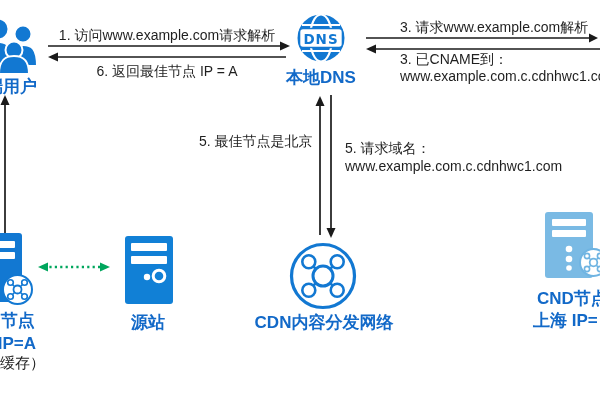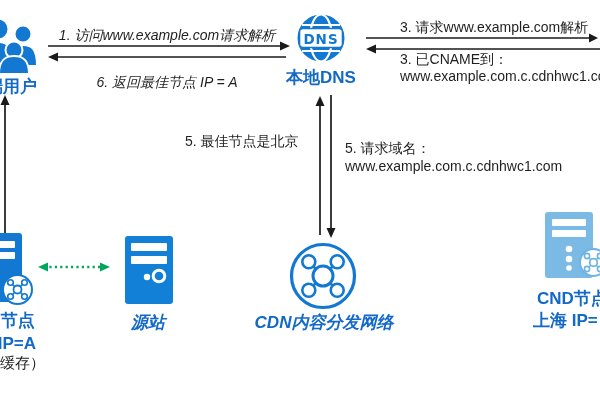--- a/index.html
+++ b/index.html
@@ -12,21 +12,21 @@
   .step{
     color:#1f1f1f;font-size:14px;line-height:17px;white-space:nowrap;z-index:3;
   }
   .step .ln{display:block;}
   .entity{
     color:#1269c8;font-size:17px;font-weight:bold;white-space:nowrap;z-index:3;
   }
   .note{
     color:#222222;font-size:15px;white-space:nowrap;z-index:3;
   }
-  .center{text-align:center;font-style:italic;}
+  .center{text-align:center;}
   svg{display:block;}
   #arrows{left:0;top:0;z-index:1;}
   .icon{z-index:2;}
 </style>
 </head>
 <body>
 
 <svg id="arrows" class="abs" width="600" height="400" viewBox="0 0 600 400">
 
   <g>
@@ -151,31 +151,31 @@
     <line x1="15.5" y1="15.5" x2="22" y2="22" stroke-width="1.6"></line>
     <circle cx="15.5" cy="15.5" r="3.8" stroke-width="1.8"></circle>
     <circle cx="9" cy="9" r="2.6" stroke-width="1.6"></circle>
     <circle cx="22" cy="9" r="2.6" stroke-width="1.6"></circle>
     <circle cx="9" cy="22" r="2.6" stroke-width="1.6"></circle>
     <circle cx="22" cy="22" r="2.6" stroke-width="1.6"></circle>
   </g>
 </svg>
 
 <div class="abs step center" style="left:48px;top:27px;width:238px">1. 访问www.example.com请求解析</div>
-<div class="abs step center" style="left:48px;top:74px;width:238px">6. 返回最佳节点 IP = A</div>
+<div class="abs step center" style="left:48px;top:63px;width:238px">6. 返回最佳节点 IP = A</div>
 <div class="abs step" style="left:400px;top:19px">3. 请求www.example.com解析</div>
 <div class="abs step" style="left:400px;top:51px">
   <span class="ln">3. 已CNAME到：</span>
   <span class="ln">www.example.com.c.cdnhwc1.com</span>
 </div>
 <div class="abs step" style="left:345px;top:139px;line-height:18px">
   <span class="ln">5. 请求域名：</span>
   <span class="ln">www.example.com.c.cdnhwc1.com</span>
 </div>
-<div class="abs step" style="left:185px;top:132px;line-height:18px">
+<div class="abs step" style="left:199px;top:132px;line-height:18px">
   <span class="ln">5. 最佳节点是北京</span>
 </div>
 <div class="abs step" style="left:12px;top:132px;line-height:18px">
 </div>
 
 <div class="abs entity" style="left:-31px;top:75px">终端用户</div>
 <div class="abs entity" style="left:286px;top:66px">本地DNS</div>
 <div class="abs entity" style="left:-36px;top:309px">CDN节点</div>
 <div class="abs entity" style="left:-41px;top:332px">北京 IP=A</div>
 <div class="abs note" style="left:-30px;top:354px">（有缓存）</div>

